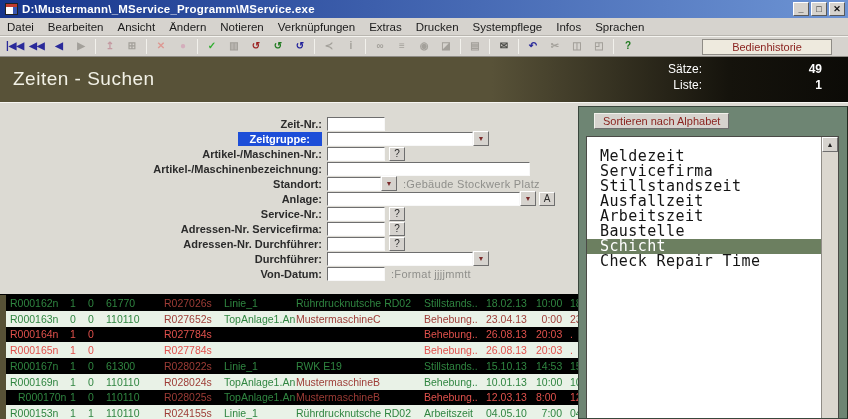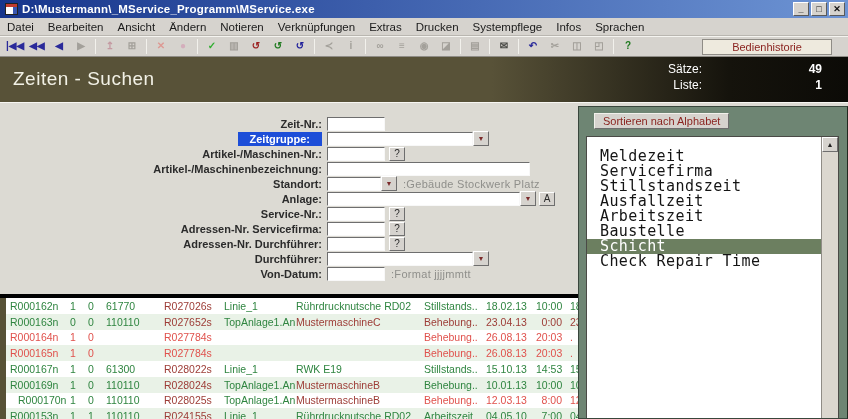--- a/index.html
+++ b/index.html
@@ -65,22 +65,22 @@
   .cbtn { width:16px; height:15px; background:#d6d3ce; border:1px solid;
     border-color:#fff #6e6e6e #6e6e6e #fff; font-size:7px; color:#7b2b2b;
     text-align:center; line-height:13px; }
   .qbtn { width:16px; height:14px; margin-left:4px; background:#d6d3ce; border:1px solid;
     border-color:#fff #6e6e6e #6e6e6e #fff; font-size:10px; color:#2a2a2a;
     text-align:center; line-height:12px; }
   .abtn { margin-left:3px; }
   .fsuffix { margin-left:6px; color:#8f8f8b; font-size:11px; letter-spacing:.3px; }
 
   
-  .table-area { position:absolute; top:191px; left:0; right:0; bottom:0; background:#ffffff;
-    border-top:4px solid #000000; }
+  .table-area { position:absolute; top:191px; left:0; right:0; bottom:0; background:#000000;
+    border-top:1px solid #000000; }
   .tstripe { position:absolute; left:0; top:0; bottom:0; width:6px; background:#575136; }
   .trows { position:absolute; left:6px; top:0; right:0; bottom:0; }
   .trow { height:15.75px; display:flex; align-items:center; font-size:10.5px;
     white-space:nowrap; }
   .trow.alt { background:#e9f2e7; }
   .tcell { overflow:hidden; flex:none; padding-right:2px; }
 
   
   .sidebar { position:absolute; top:3px; left:578px; right:0; bottom:0; background:#6e8573;
     border:1px solid #39463c; border-right-color:#22291f; z-index:5; }
@@ -342,21 +342,21 @@
         <div class="trow">
           <span class="tcell" style="width: 64px; padding-left: 12px; color: rgb(47, 133, 64);">R000170n</span>
           <span class="tcell" style="width: 18px; color: rgb(47, 133, 64);">1</span>
           <span class="tcell" style="width: 18px; color: rgb(47, 133, 64);">0</span>
           <span class="tcell" style="width: 58px; color: rgb(47, 133, 64);">110110</span>
           <span class="tcell" style="width: 60px; color: rgb(157, 60, 54);">R028025s</span>
           <span class="tcell" style="width: 72px; color: rgb(47, 133, 64);">TopAnlage1.An..</span>
           <span class="tcell" style="width: 128px; color: rgb(157, 60, 54);">MustermaschineB</span>
           <span class="tcell" style="width: 62px; color: rgb(224, 81, 76);">Behebung..</span>
           <span class="tcell" style="width: 50px; color: rgb(224, 81, 76);">12.03.13</span>
-          <span class="tcell" style="width: 28px; text-align: right; color: rgb(224, 81, 76);">8:00</span>
+          <span class="tcell" style="width: 28px; color: rgb(224, 81, 76);">8:00</span>
           <span class="tcell" style="width: 40px; padding-left: 6px; color: rgb(224, 81, 76);">12</span>
         </div>
         <div class="trow alt">
           <span class="tcell" style="width: 64px; padding-left: 4px; color: rgb(47, 133, 64);">R000153n</span>
           <span class="tcell" style="width: 18px; color: rgb(47, 133, 64);">1</span>
           <span class="tcell" style="width: 18px; color: rgb(47, 133, 64);">1</span>
           <span class="tcell" style="width: 58px; color: rgb(47, 133, 64);">110110</span>
           <span class="tcell" style="width: 60px; color: rgb(157, 60, 54);">R024155s</span>
           <span class="tcell" style="width: 72px; color: rgb(47, 133, 64);">Linie_1</span>
           <span class="tcell" style="width: 128px; color: rgb(47, 133, 64);">Rührdrucknutsche RD02</span>

